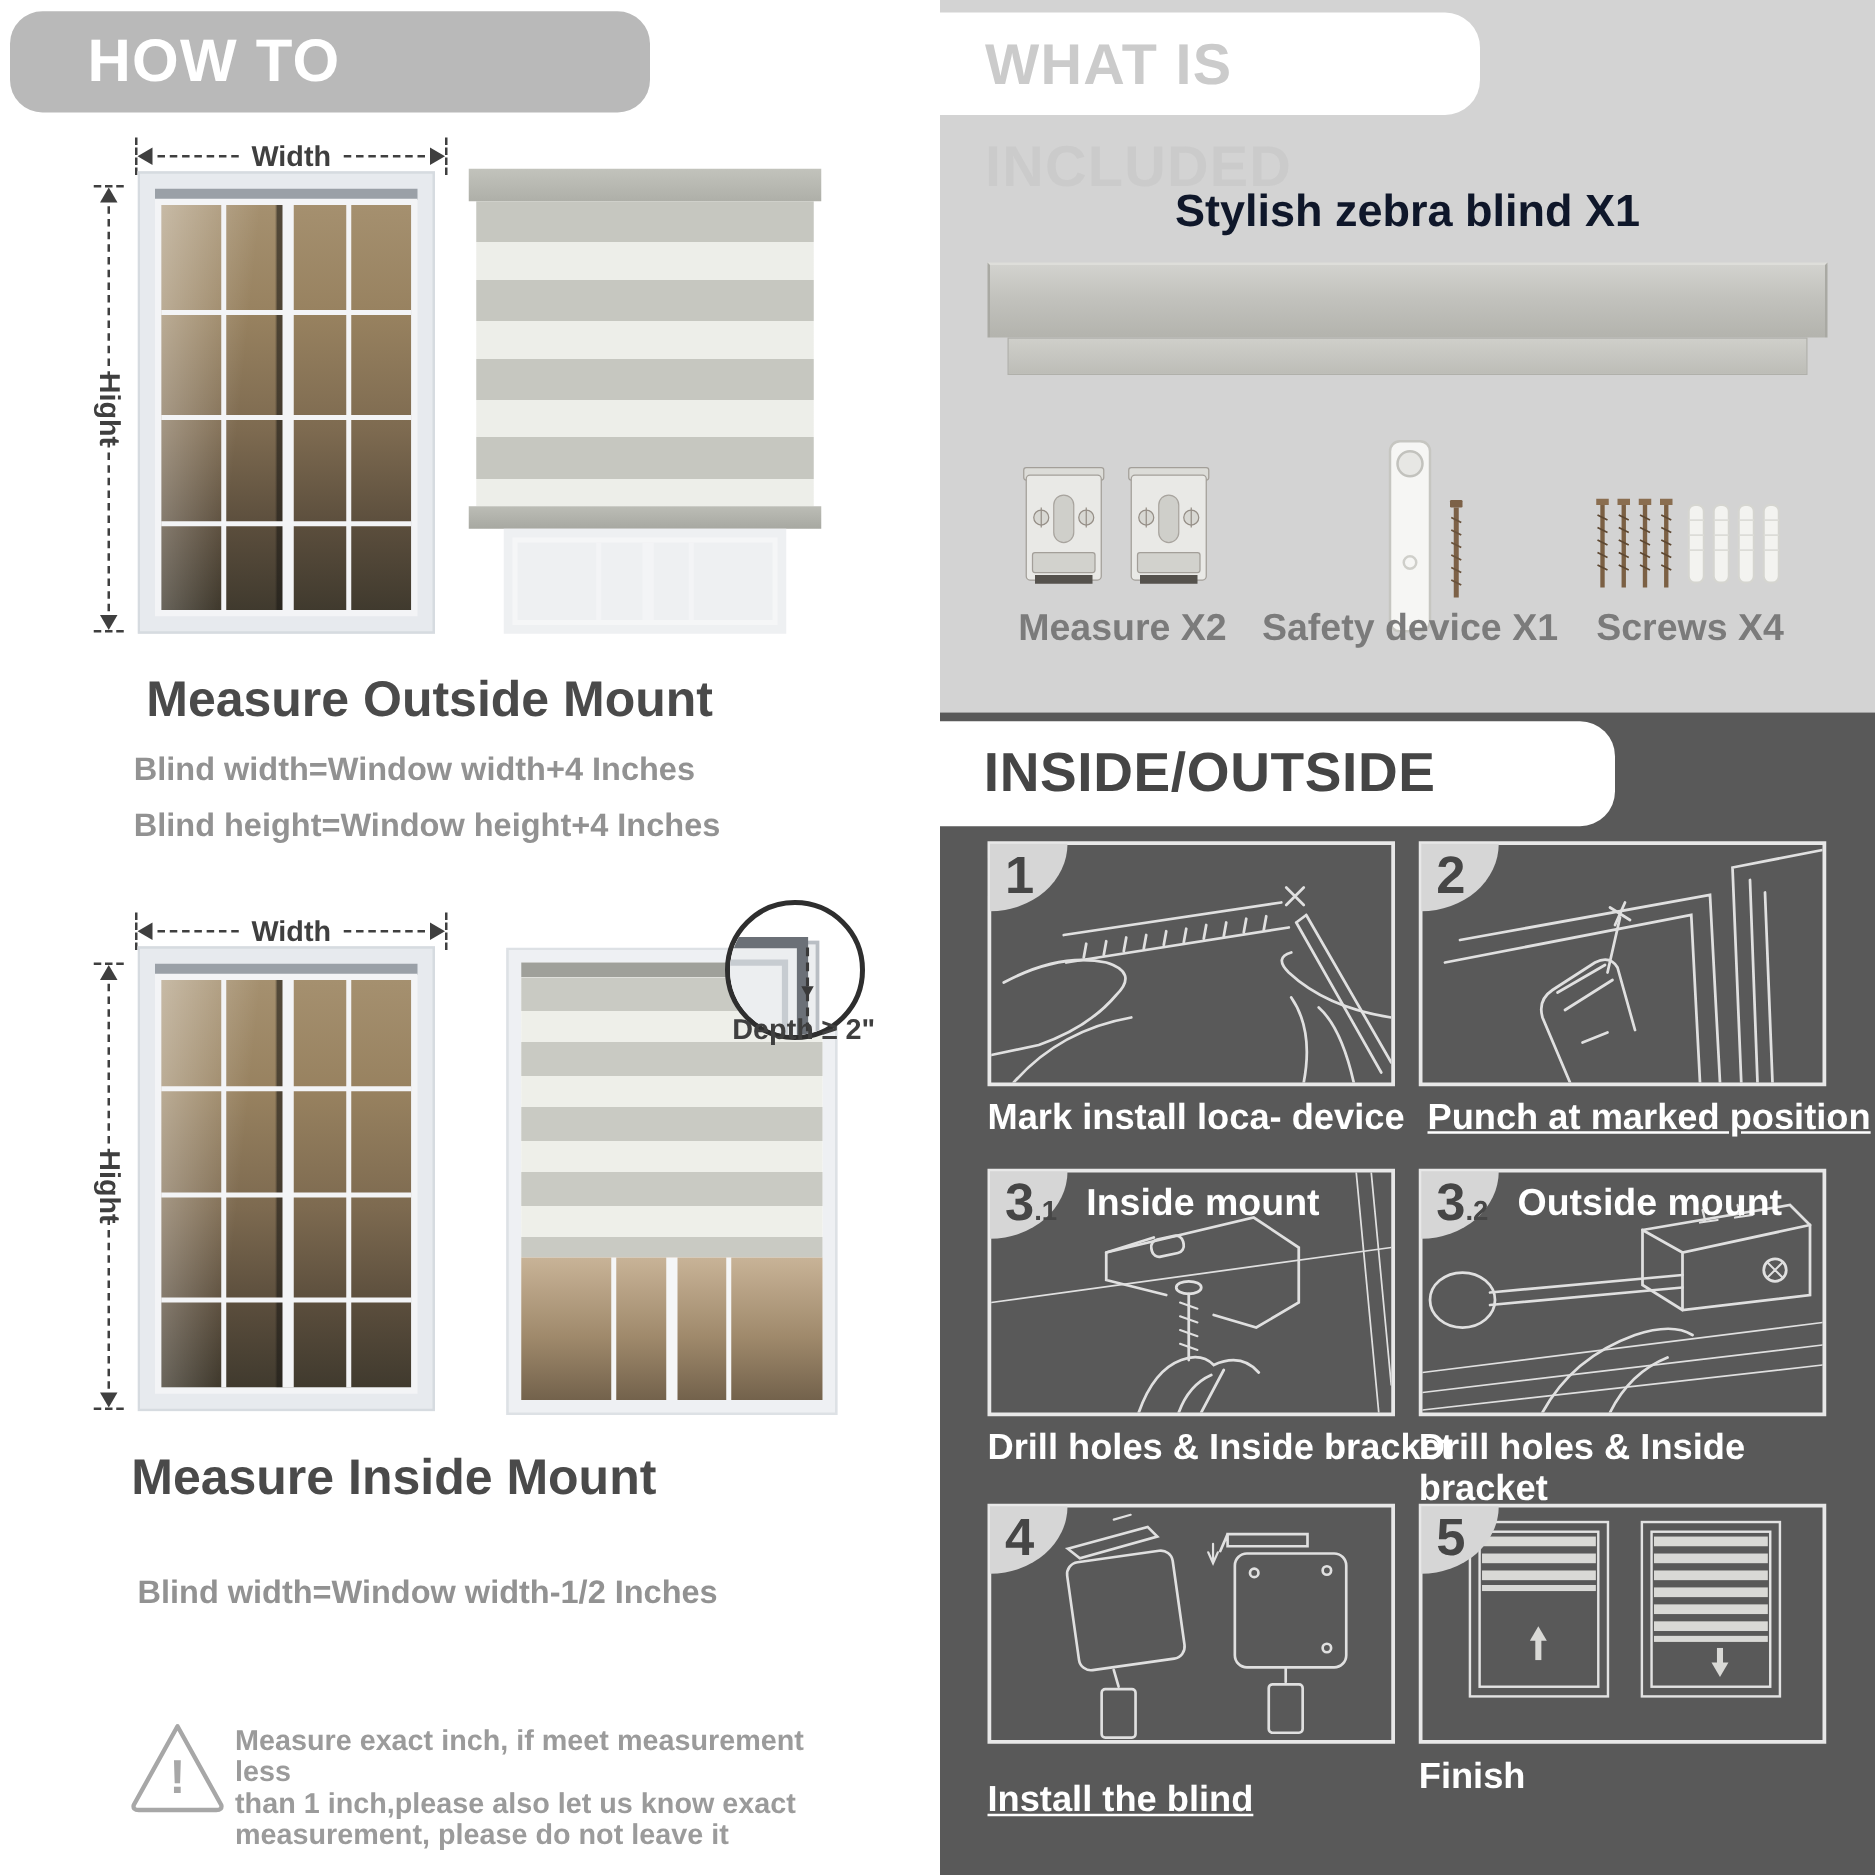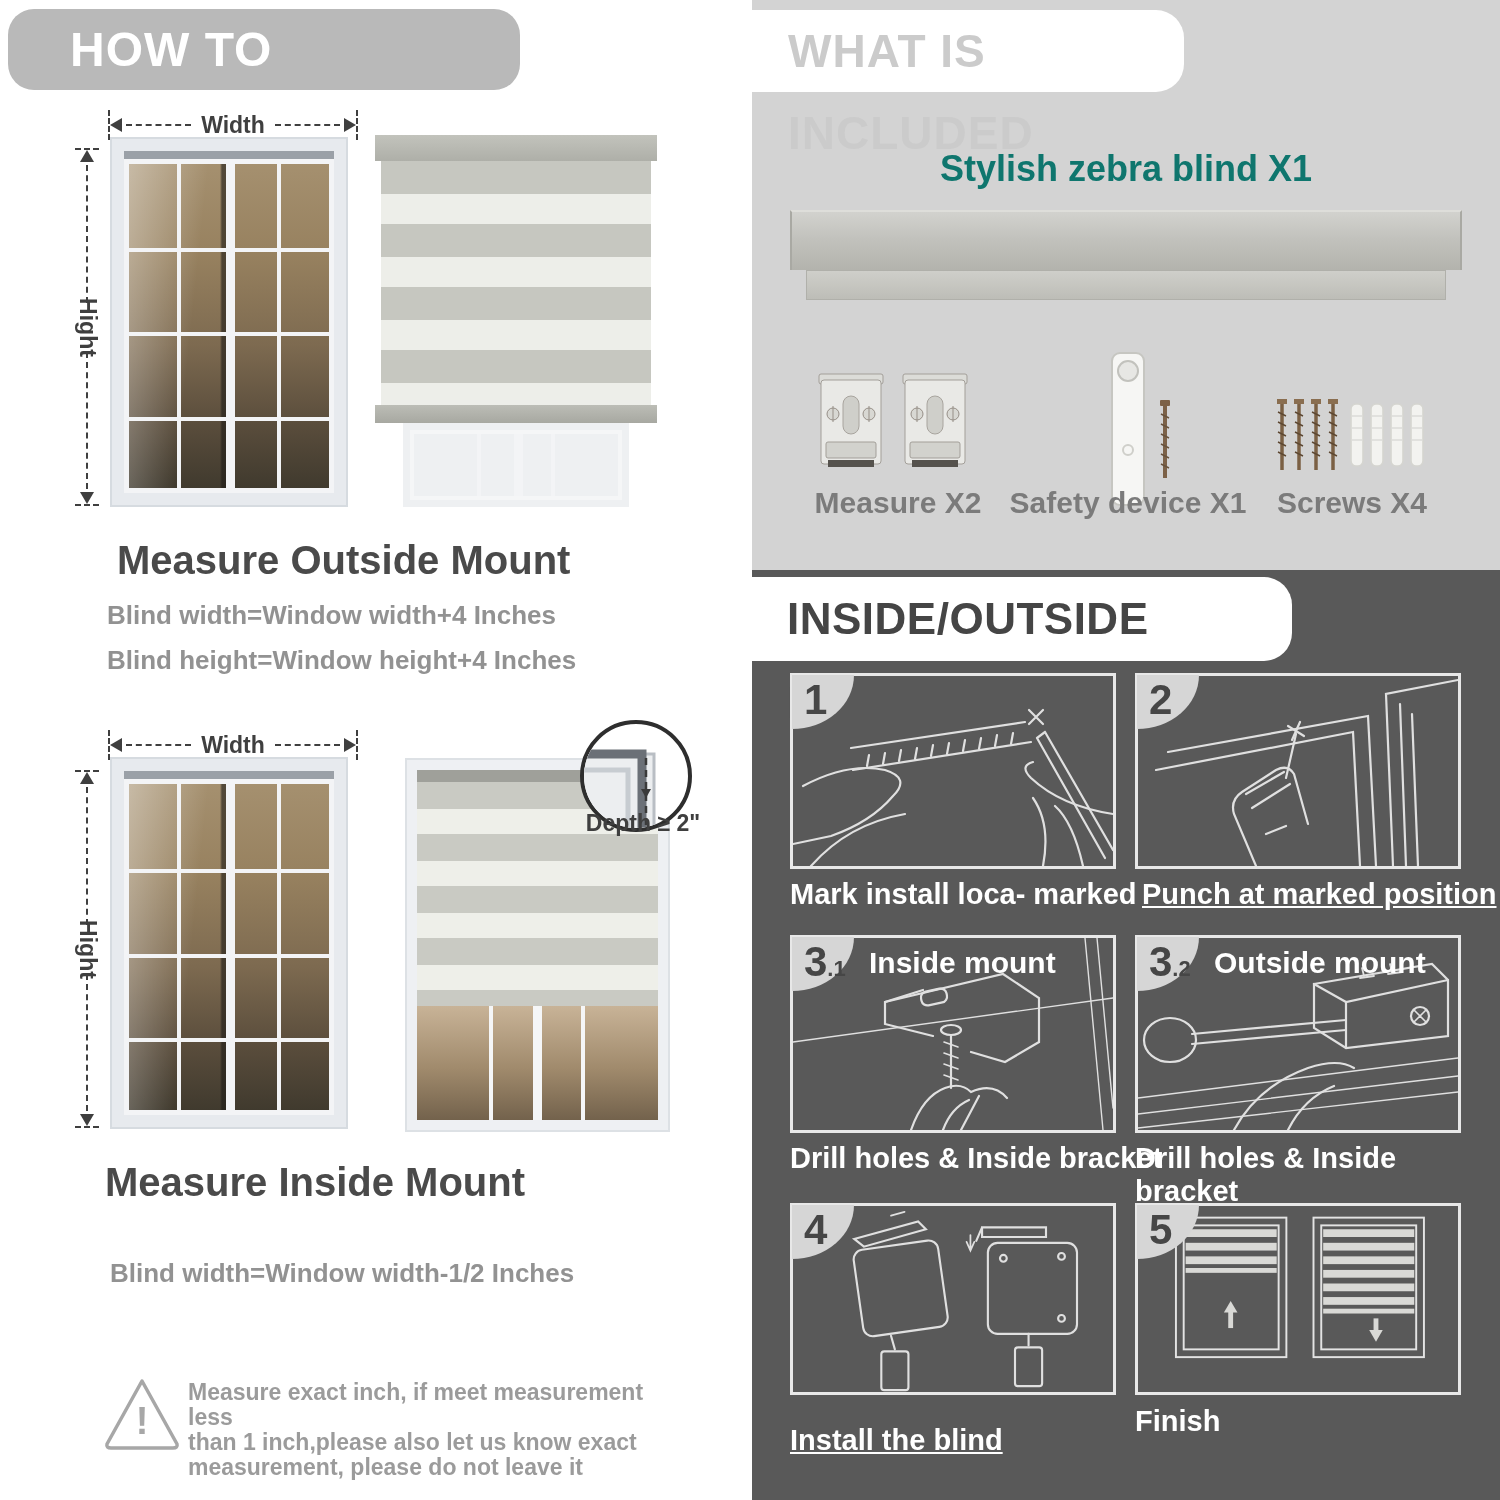--- a/index.html
+++ b/index.html
@@ -70,21 +70,21 @@
 
   
   .warn-text{font-size:23px;font-weight:bold;color:#9b9b9b;line-height:25px;}
 
   
   .panel-light{left:752px;top:0;width:748px;height:570px;background:#d3d3d3;}
   .hdr-right{position:absolute;left:0;top:10px;width:432px;height:82px;background:#fff;
              border-radius:0 28px 28px 0;color:#cbcbcb;font-size:46px;font-weight:bold;
              line-height:82px;padding-left:36px;letter-spacing:1px;box-sizing:border-box;}
   .blind-label{position:absolute;left:0;top:148px;width:100%;text-align:center;
-               font-size:36px;font-weight:bold;color:#0f766e;}
+               font-size:36px;font-weight:bold;color:#0f172a;}
   .rail{position:absolute;left:38px;top:210px;width:672px;height:90px;}
   .rail-main{position:absolute;left:0;top:0;right:0;height:60px;
      background:linear-gradient(180deg,#d2d2ce 0%,#c2c2bd 45%,#b3b3ad 100%);
      border-top:2px solid #dededa;border-left:2px solid #a9a9a3;border-right:2px solid #a9a9a3;box-sizing:border-box;}
   .rail-lip{position:absolute;left:16px;right:16px;top:60px;height:30px;
      background:linear-gradient(180deg,#cfcfca,#bdbdb7);border:1px solid #b0b0aa;box-sizing:border-box;}
   .item-label{position:absolute;font-size:30px;font-weight:bold;color:#7b7b7b;text-align:center;}
 
   .panel-dark{left:752px;top:570px;width:748px;height:930px;background:#595959;}
   .hdr-mount{position:absolute;left:0;top:7px;width:540px;height:84px;background:#fff;
@@ -321,21 +321,21 @@
         <path d="M74 90 l2 -11 M90 88 l2 -11 M106 85 l2 -11 M122 83 l2 -11 M138 80 l2 -11 M154 78 l2 -11 M170 75 l2 -11 M186 73 l2 -11 M202 70 l2 -11 M218 68 l2 -11"></path>
         <path d="M236 34 l14 14 M250 34 l-14 14"></path>
         <path d="M10 110 Q55 86 92 94 Q118 102 100 120 Q78 146 38 160 L0 168"></path>
         <path d="M18 190 Q55 148 112 138"></path>
         <path d="M320 138 Q268 130 238 102 Q226 90 240 86"></path>
         <path d="M250 190 Q258 148 240 122"></path>
           <path d="M290 190 Q280 146 262 130"></path>
         <path d="M312 182 L244 62 M320 174 L252 56 M244 62 L252 56"></path>
       </svg>
     </div>
-    <div class="caption" style="left:38px;top:308px;">Mark install loca- marked</div>
+    <div class="caption" style="left:38px;top:308px;">Mark install loca- device</div>
 
     <div class="step" style="left:383px;top:103px;height:196px;">
       <div class="badge"><span>2</span><span class="sub"></span></div>
       <svg class="art" viewBox="0 0 320 190" fill="none" stroke="#e0e0e0" stroke-width="2.2" stroke-linecap="round">
         <path d="M18 94 L215 56 L222 190"></path>
           <path d="M30 76 L230 40 L238 190"></path>
         <path d="M255 190 L248 18 L320 4"></path>
           <path d="M268 190 L262 28"></path>
           <path d="M280 190 L274 38"></path>
         <path d="M148 102 L158 58"></path>

